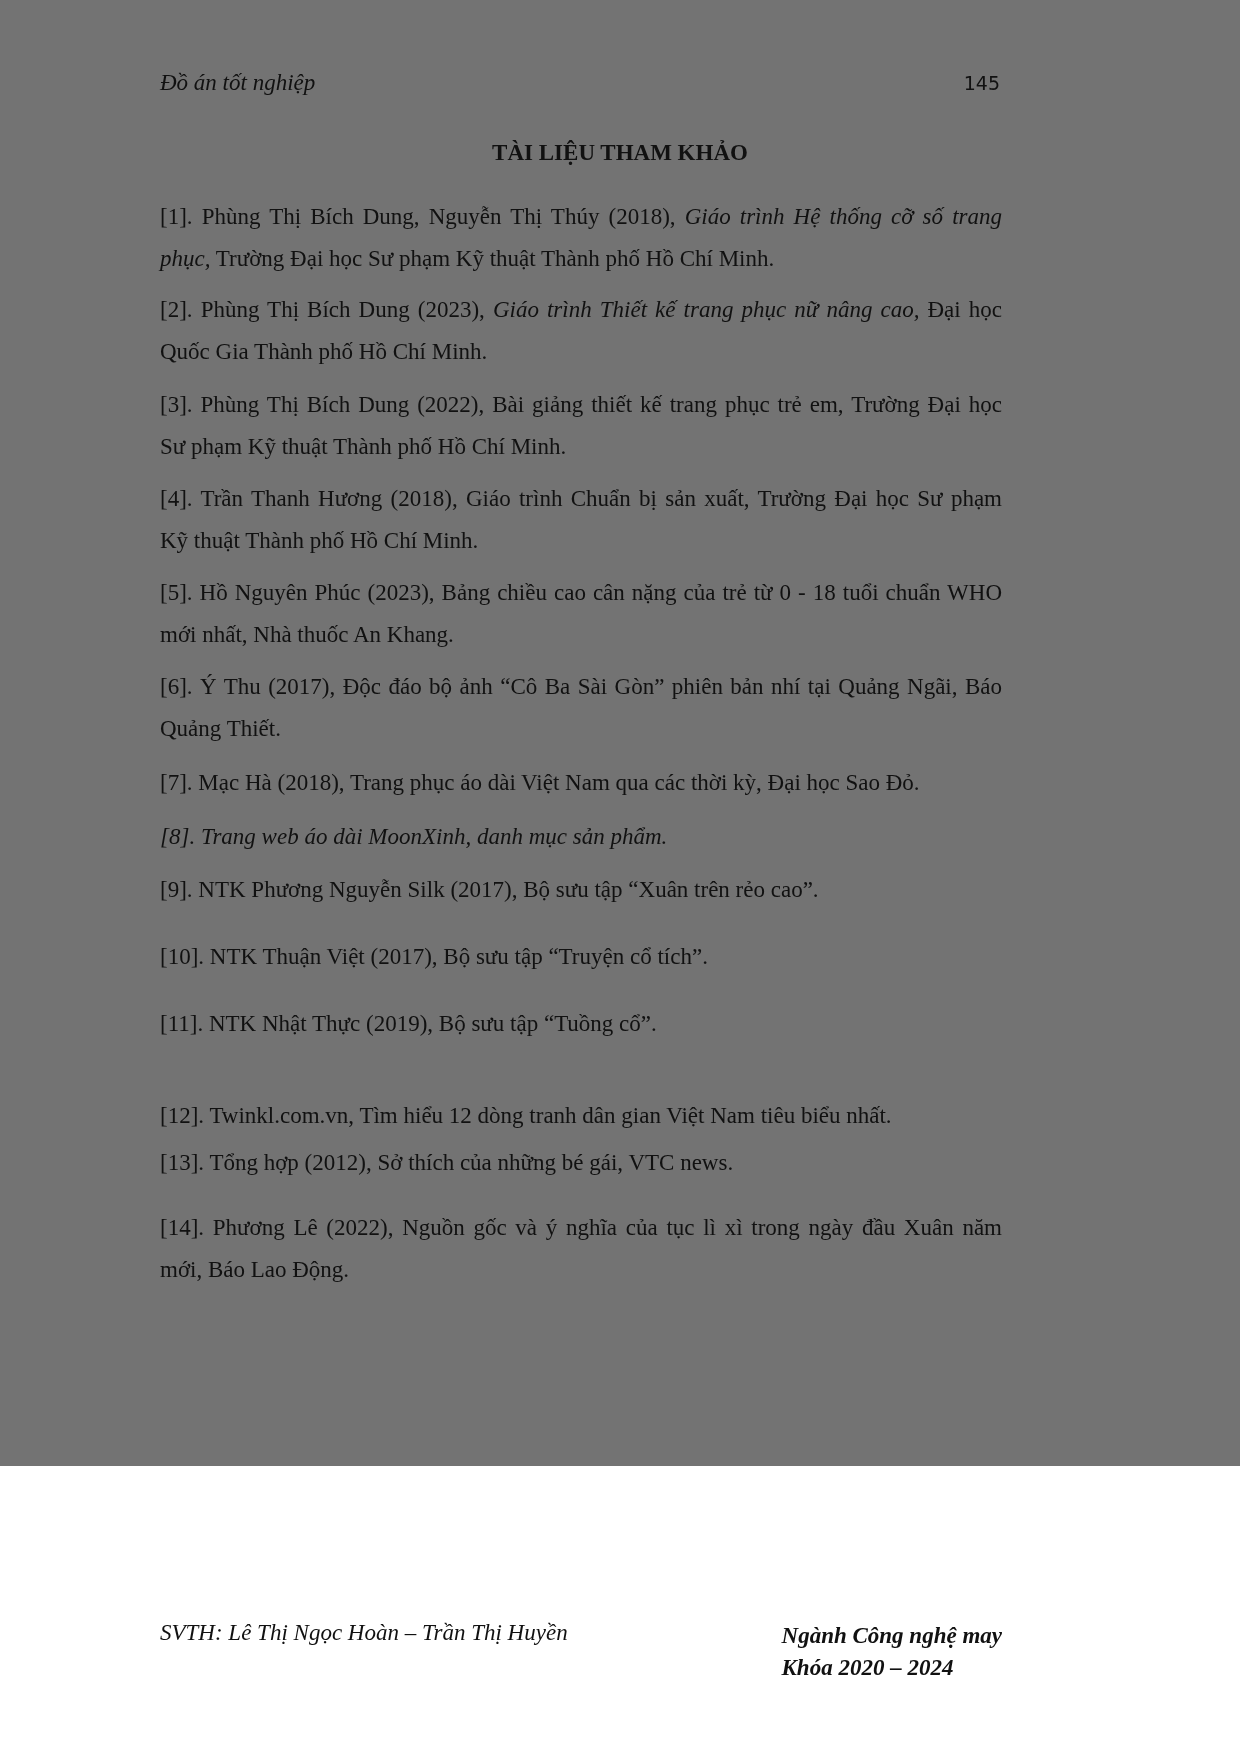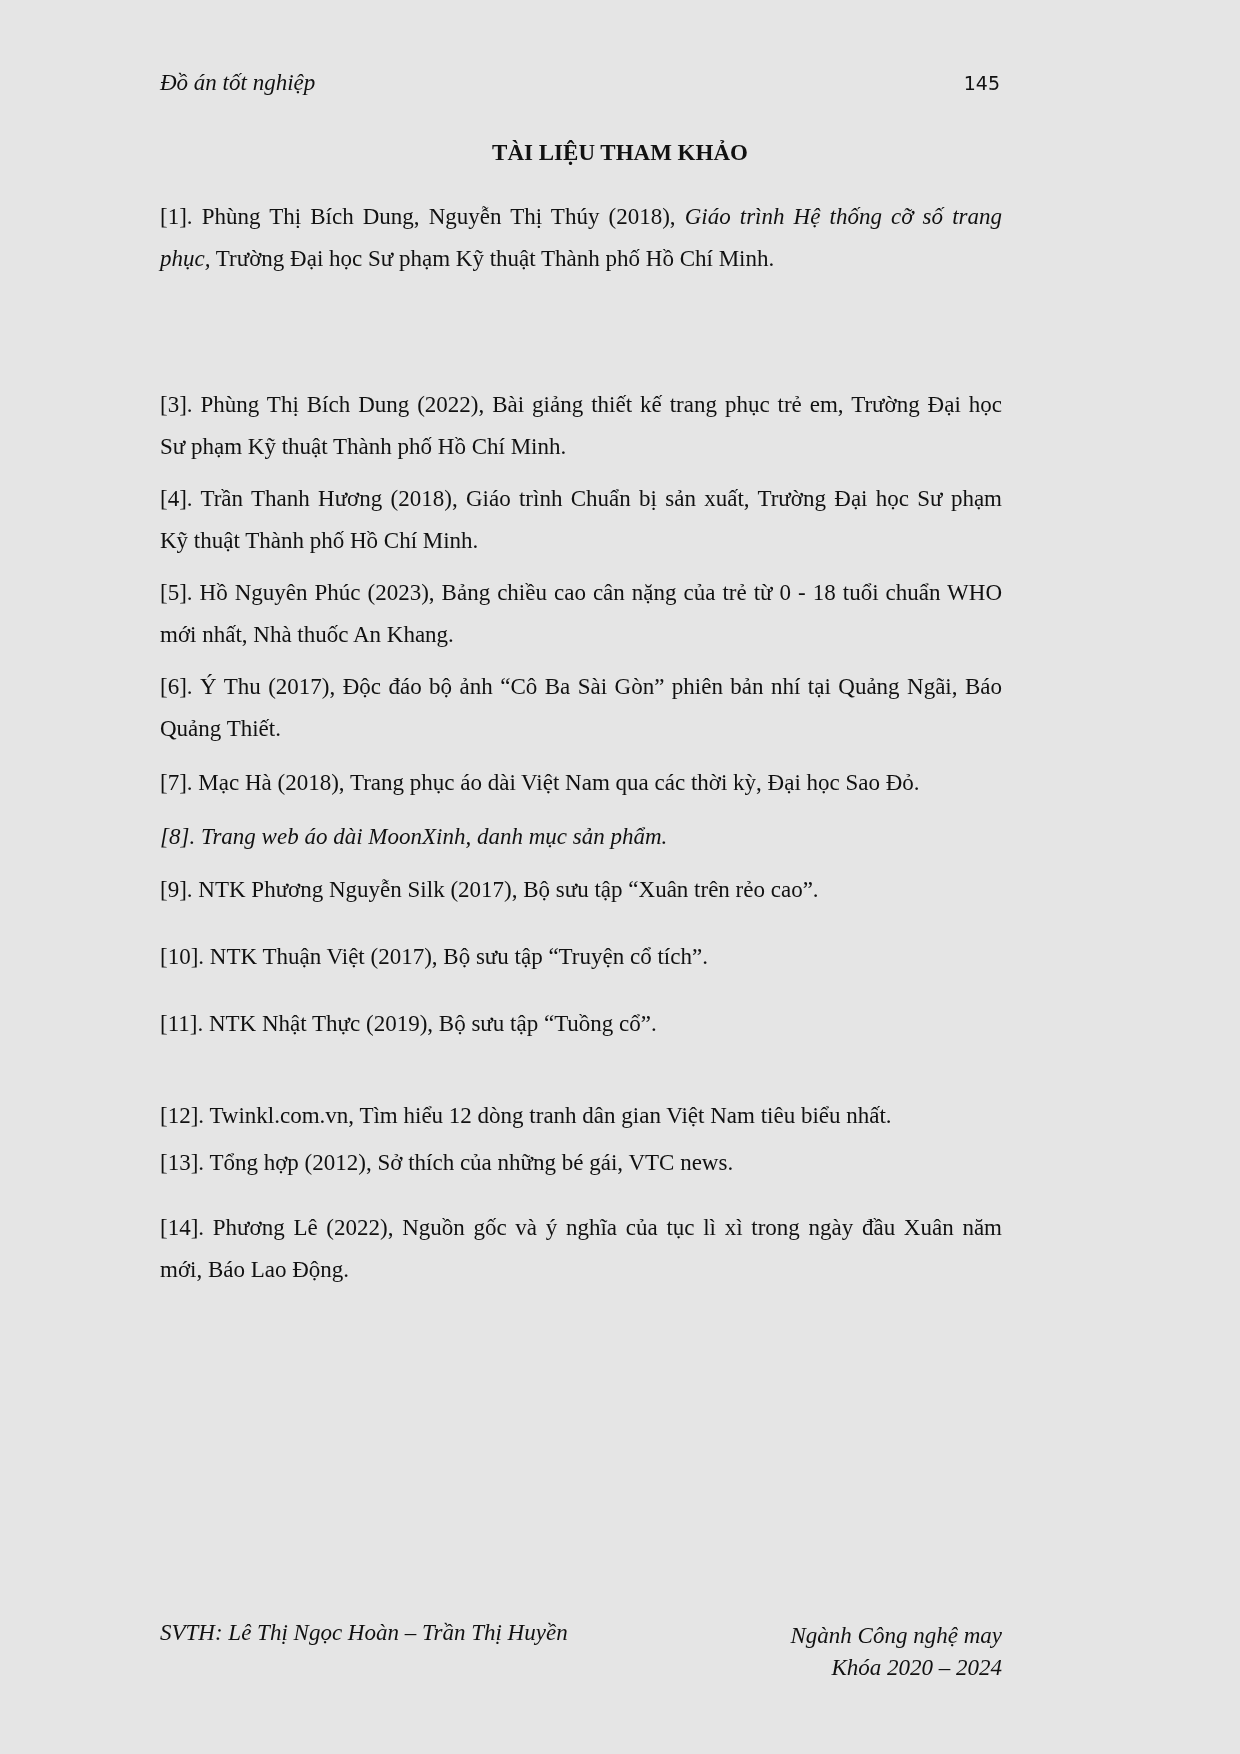--- a/index.html
+++ b/index.html
@@ -1,47 +1,51 @@
 <!DOCTYPE html>
 <html><head>
 <meta charset="utf-8">
 <style>
   html, body { margin: 0; padding: 0; background: #ffffff; }
   body { width: 1240px; height: 1754px; position: relative; overflow: hidden;
          font-family: "Liberation Serif", "DejaVu Serif", serif; color: #111; }
-  .page { position: absolute; left: 0; top: 0; width: 1240px; height: 1754px; background: #e5e5e5; }
+  .page { position: absolute; left: 0; top: 0; width: 1240px; height: 1466px; background: #737373; }
   .hdr-left { position: absolute; left: 160px; top: 70px; font-size: 23px; font-style: italic; }
   .hdr-right { position: absolute; right: 240px; top: 72px; font-size: 19px;
                font-family: "DejaVu Sans", "Liberation Sans", sans-serif; }
   .title { position: absolute; left: 0; width: 1240px; top: 140px; text-align: center;
            font-size: 23px; font-weight: bold; }
   .ref { position: absolute; left: 160px; width: 842px; font-size: 23px; line-height: 42px;
          text-align: justify; }
   .ref .line { display: block; white-space: nowrap; }
   .ref .line.just { text-align: justify; text-align-last: justify; }
   .ref i { font-style: italic; }
   .ftr-left { position: absolute; left: 160px; top: 1620px; font-size: 23px; font-style: italic; }
   .ftr-right { position: absolute; right: 238px; top: 1620px; font-size: 23px; font-style: italic;
-               text-align: right; line-height: 32px; }
+               line-height: 32px; font-weight: bold; }
 </style>
 </head>
 <body>
 
 <div class="page">
 
   <div class="hdr-left">Đồ án tốt nghiệp</div>
   <div class="hdr-right">145</div>
 
   <div class="title">TÀI LIỆU THAM KHẢO</div>
 
   <div class="ref" style="top:196px;">
     <span class="line just"><span>[1]. Phùng Thị Bích Dung, Nguyễn Thị Thúy (2018), </span><i>Giáo trình Hệ thống cỡ số trang</i></span>
     <span class="line"><i>phục,</i><span> Trường Đại học Sư phạm Kỹ thuật Thành phố Hồ Chí Minh.</span></span>
   </div>
 
+  <div class="ref" style="top:289px;">
+    <span class="line just"><span>[2]. Phùng Thị Bích Dung (2023), </span><i>Giáo trình Thiết kế trang phục nữ nâng cao,</i><span> Đại học</span></span>
+    <span class="line">Quốc Gia Thành phố Hồ Chí Minh.</span>
+  </div>
 
   <div class="ref" style="top:384px;">
     <span class="line just">[3]. Phùng Thị Bích Dung (2022), Bài giảng thiết kế trang phục trẻ em, Trường Đại học</span>
     <span class="line">Sư phạm Kỹ thuật Thành phố Hồ Chí Minh.</span>
   </div>
 
   <div class="ref" style="top:478px;">
     <span class="line just">[4]. Trần Thanh Hương (2018), Giáo trình Chuẩn bị sản xuất, Trường Đại học Sư phạm</span>
     <span class="line">Kỹ thuật Thành phố Hồ Chí Minh.</span>
   </div>

